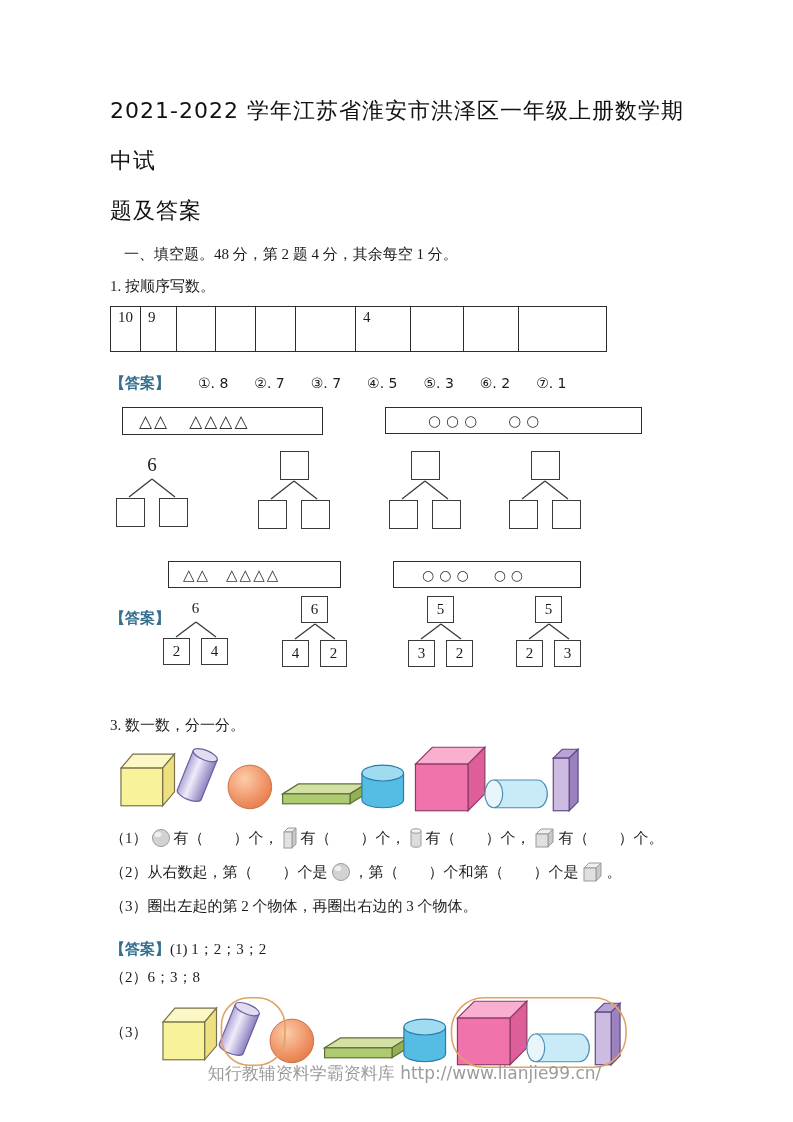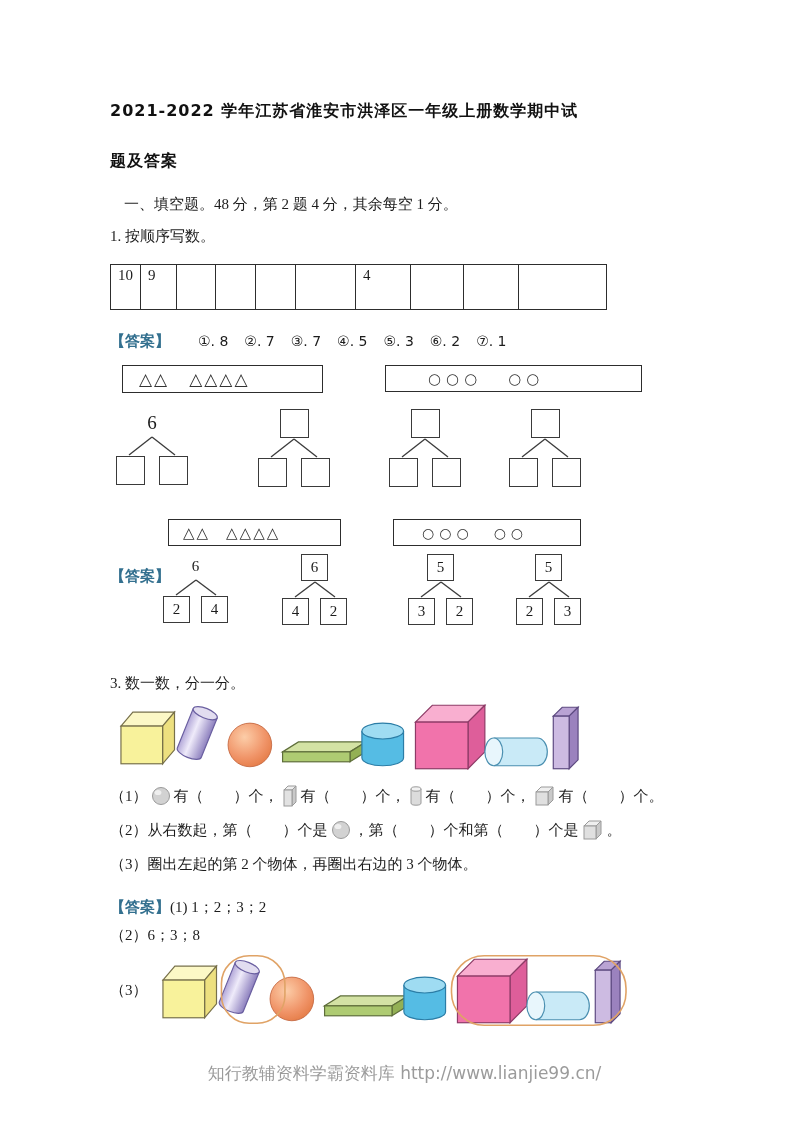--- a/index.html
+++ b/index.html
@@ -3,32 +3,32 @@
 <meta charset="utf-8">
 <style>
   html,body { margin:0; padding:0; }
   body {
     width:793px; height:1122px; background:#ffffff; position:relative;
     font-family:"Liberation Serif","DejaVu Serif",serif; color:#1c1c1c;
     overflow:hidden;
   }
   .content { position:absolute; left:110px; top:0; width:590px; }
 
-  .title { margin-top:86px; font-weight:bold; font-size:16px; line-height:50px;
+  .title { margin-top:86px; font-weight:normal; font-size:22px; line-height:50px;
            font-family:"DejaVu Sans","Liberation Sans",sans-serif; letter-spacing:1px; color:#111; }
   .section-heading { margin-top:6px; font-size:15px; line-height:24px; text-indent:14px; }
   .q-label { margin-top:8px; font-size:15px; line-height:24px; }
 
-  table.numtable { border-collapse:collapse; margin-top:16px; table-layout:fixed; }
+  table.numtable { border-collapse:collapse; margin-top:8px; table-layout:fixed; }
   table.numtable td { border:1.4px solid #2d2d2d; height:42px; font-size:15px;
                       padding:2px 0 0 7px; vertical-align:top; }
 
   .answer-row { margin-top:22px; display:flex; align-items:baseline; font-size:15px; }
   .answer-label { color:#33708F; font-weight:bold; flex:0 0 auto; }
-  .circled-items { display:flex; gap:16px; margin-left:28px;
+  .circled-items { display:flex; gap:26px; margin-left:28px;
                    font-family:"DejaVu Sans","Liberation Sans",sans-serif; font-size:14px; }
 
   .diagram { position:relative; }
   .shape-box { position:absolute; border:1.4px solid #2d2d2d; display:flex; align-items:center;
                font-family:"DejaVu Sans",sans-serif; color:#333; }
   .shape-box span { display:inline-block; }
   .tri-font { font-size:17px; letter-spacing:2px; }
   .circ-font { font-size:15px; letter-spacing:5px; }
 
   .tree { position:absolute; display:flex; flex-direction:column; align-items:center; }

